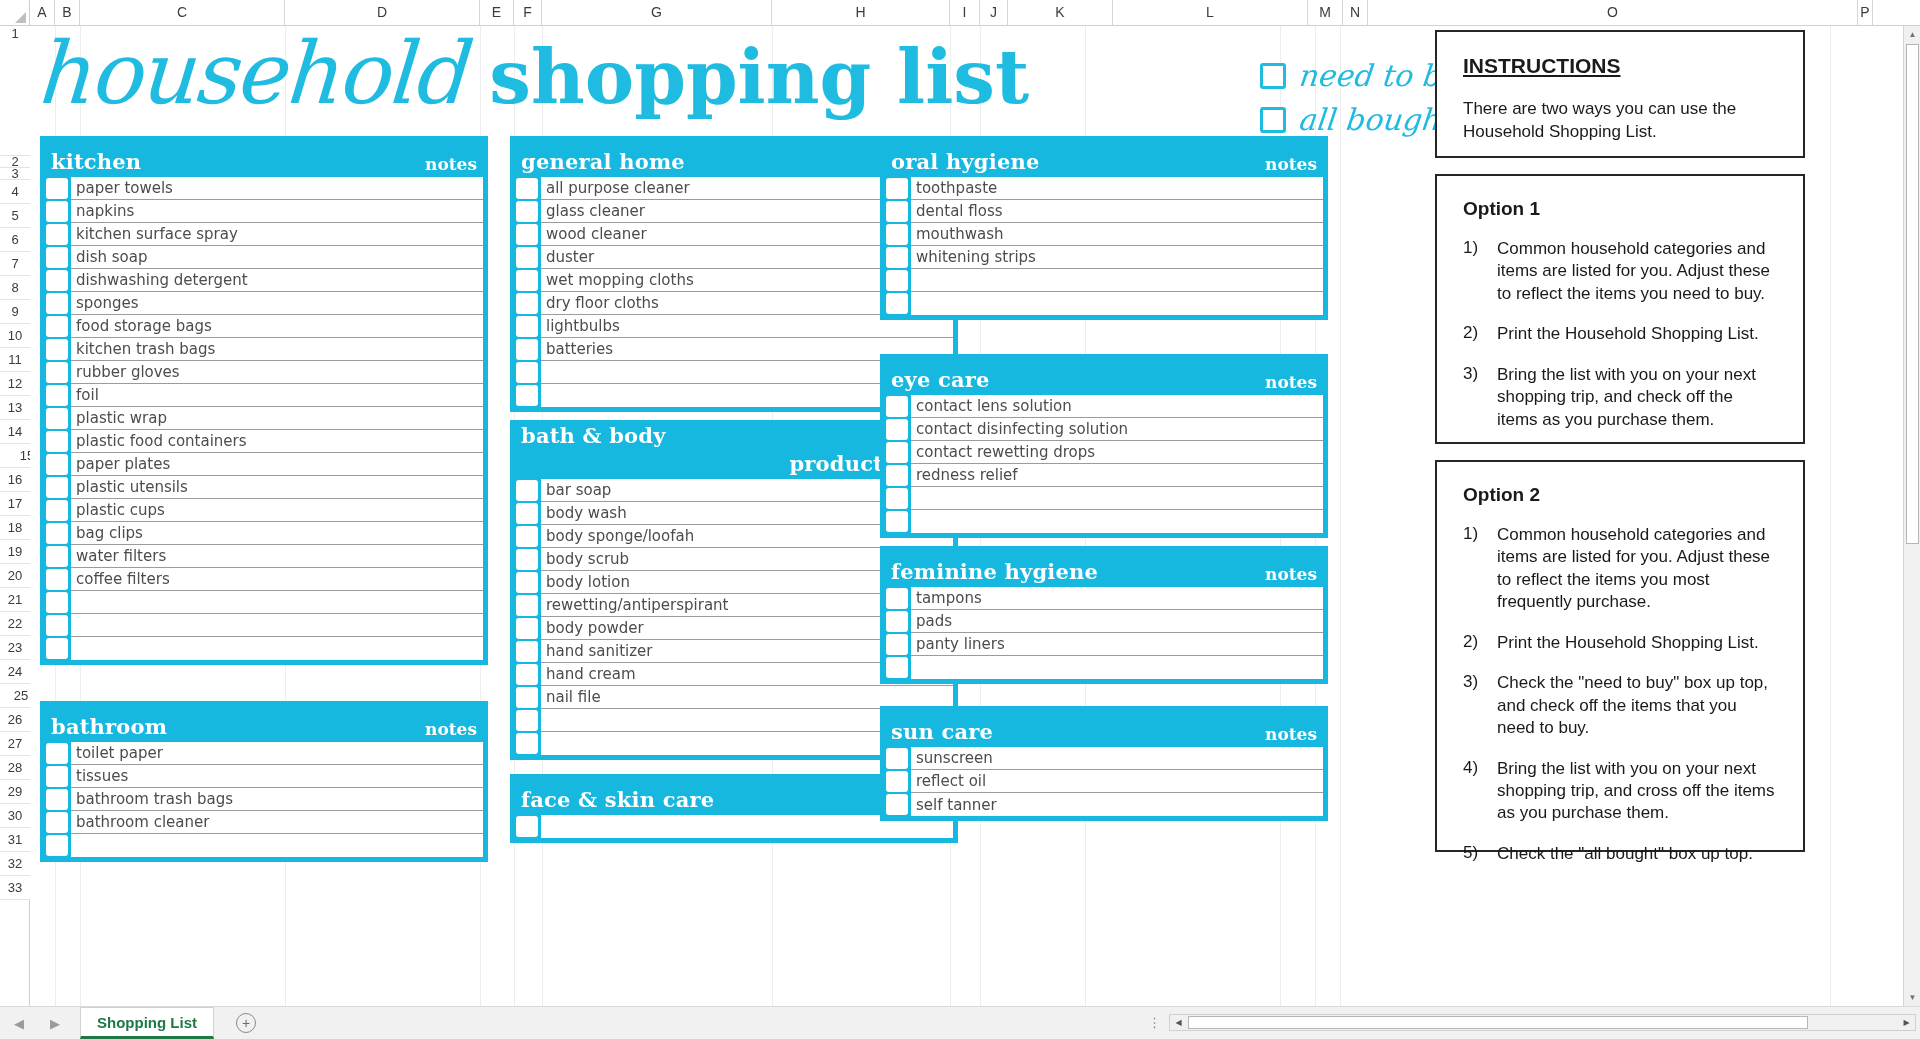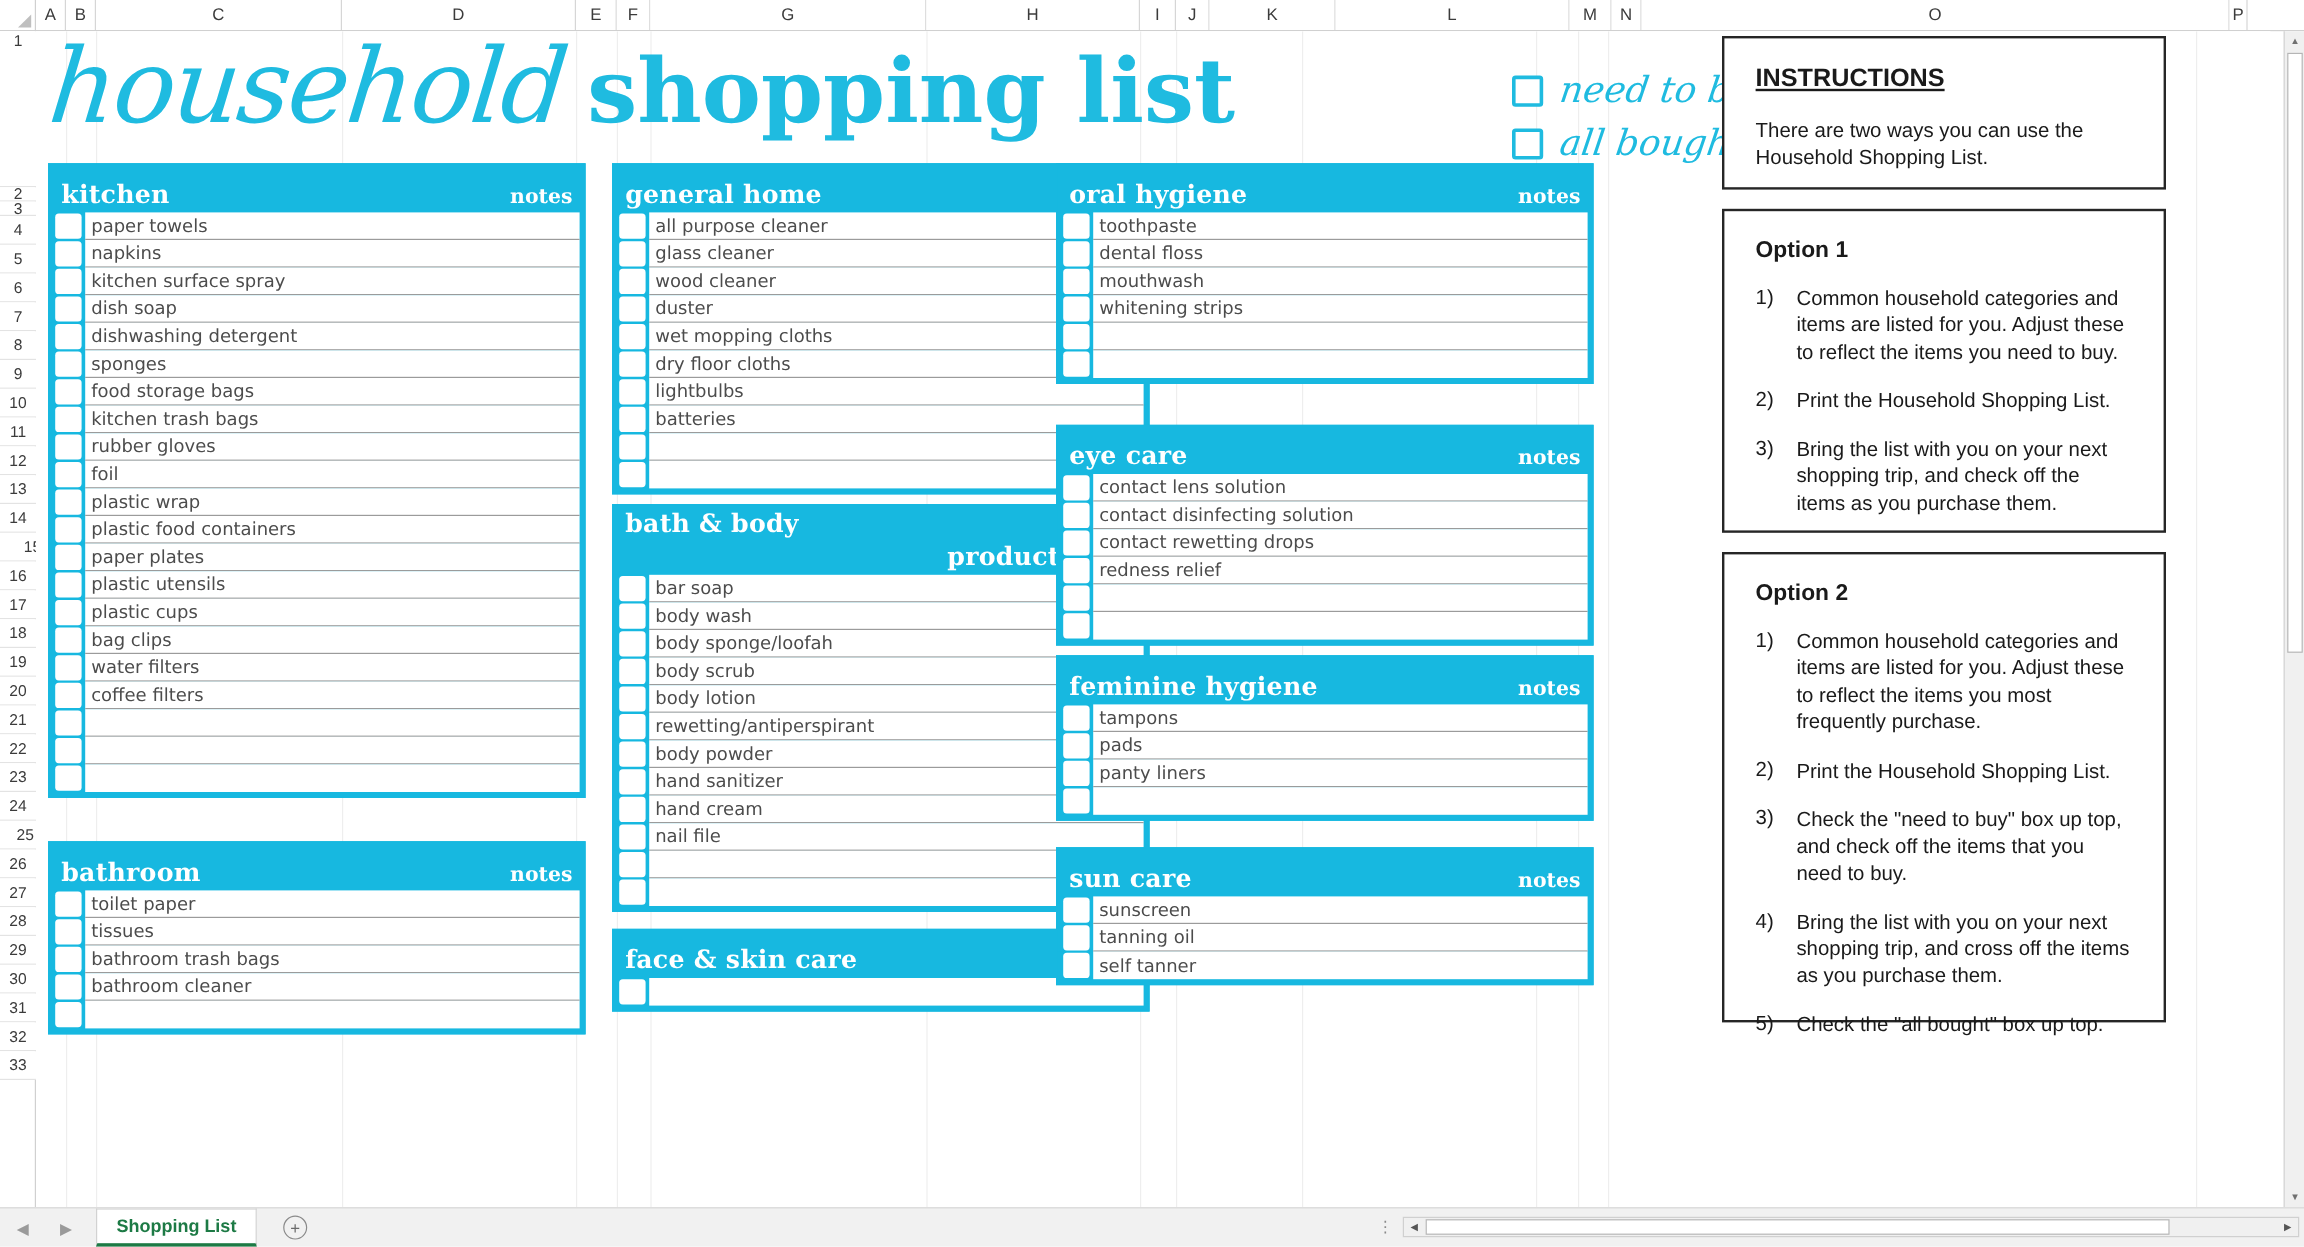--- a/index.html
+++ b/index.html
@@ -647,21 +647,21 @@
             <div class="cat-title">sun care</div>
             <div class="notes-lbl">notes</div>
           </div>
           <div class="rows-wrap">
             <div class="item-row">
               <div class="chk"></div>
               <div class="item-cell">sunscreen</div>
             </div>
             <div class="item-row">
               <div class="chk"></div>
-              <div class="item-cell">tanning oil</div>
+              <div class="item-cell">reflect oil</div>
             </div>
             <div class="item-row">
               <div class="chk"></div>
               <div class="item-cell">self tanner</div>
             </div>
           </div>
         </div>
       </div>
 
     <div class="instr-panel" style="left:1405px; top:4px; width:370px; height:128px;">

